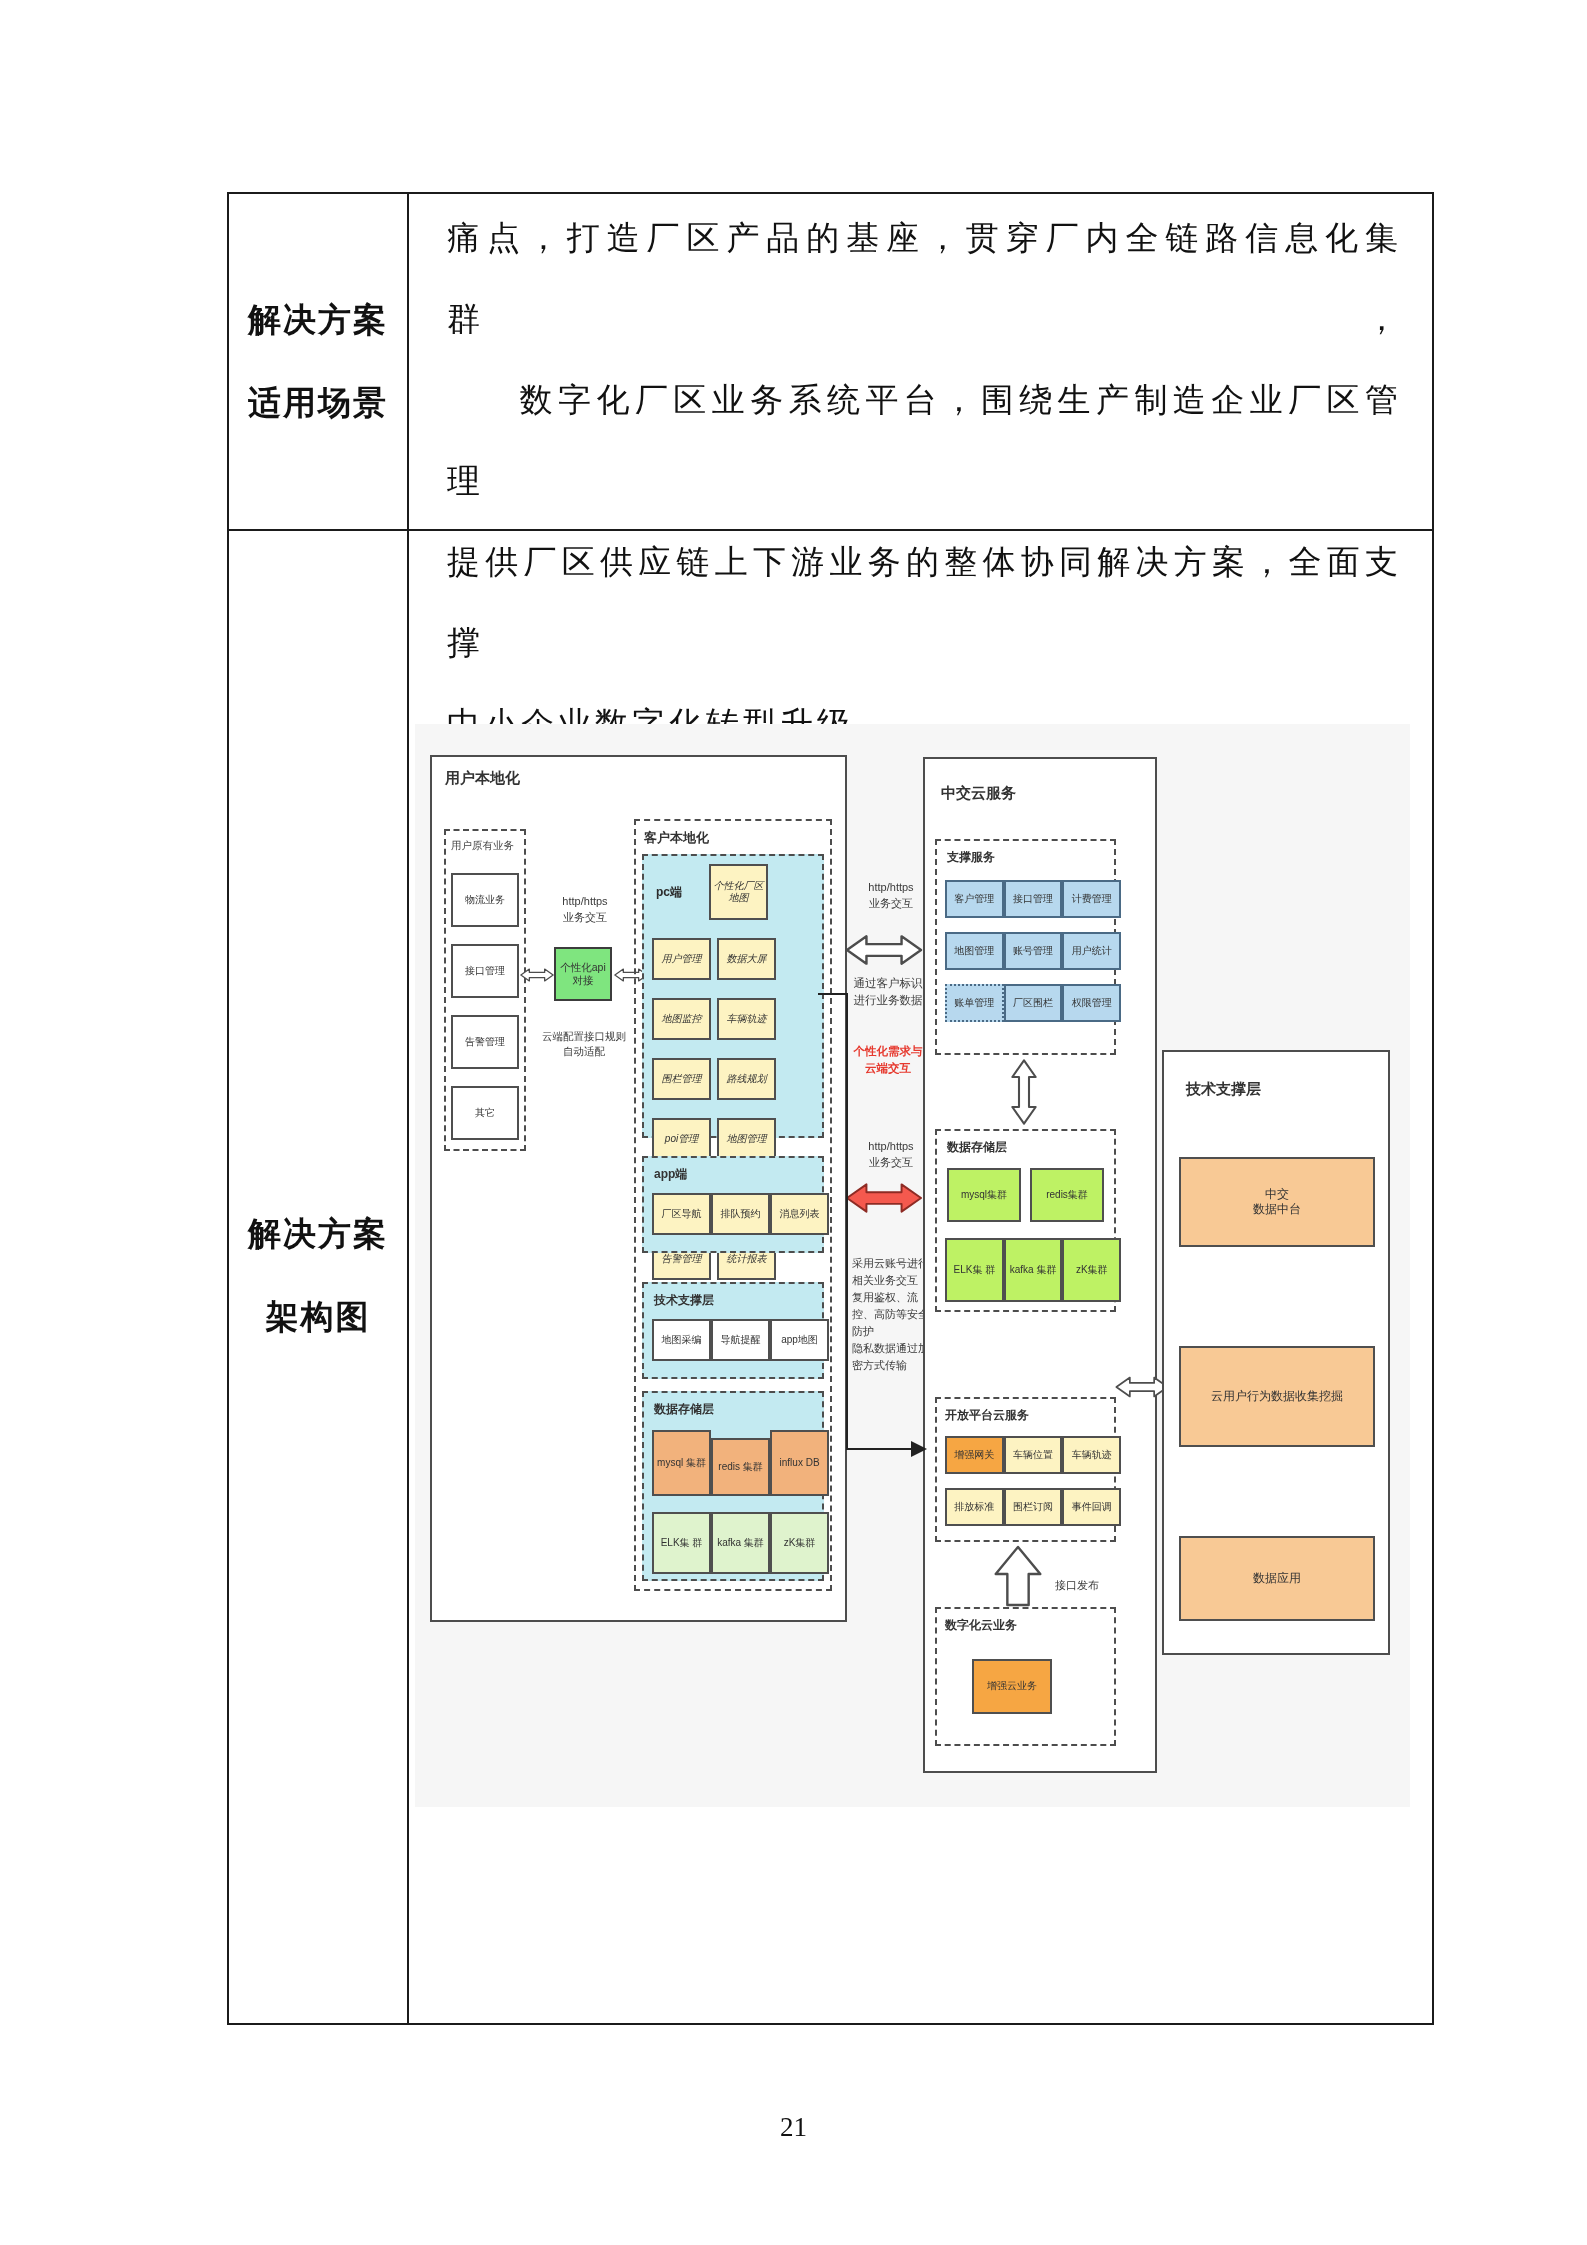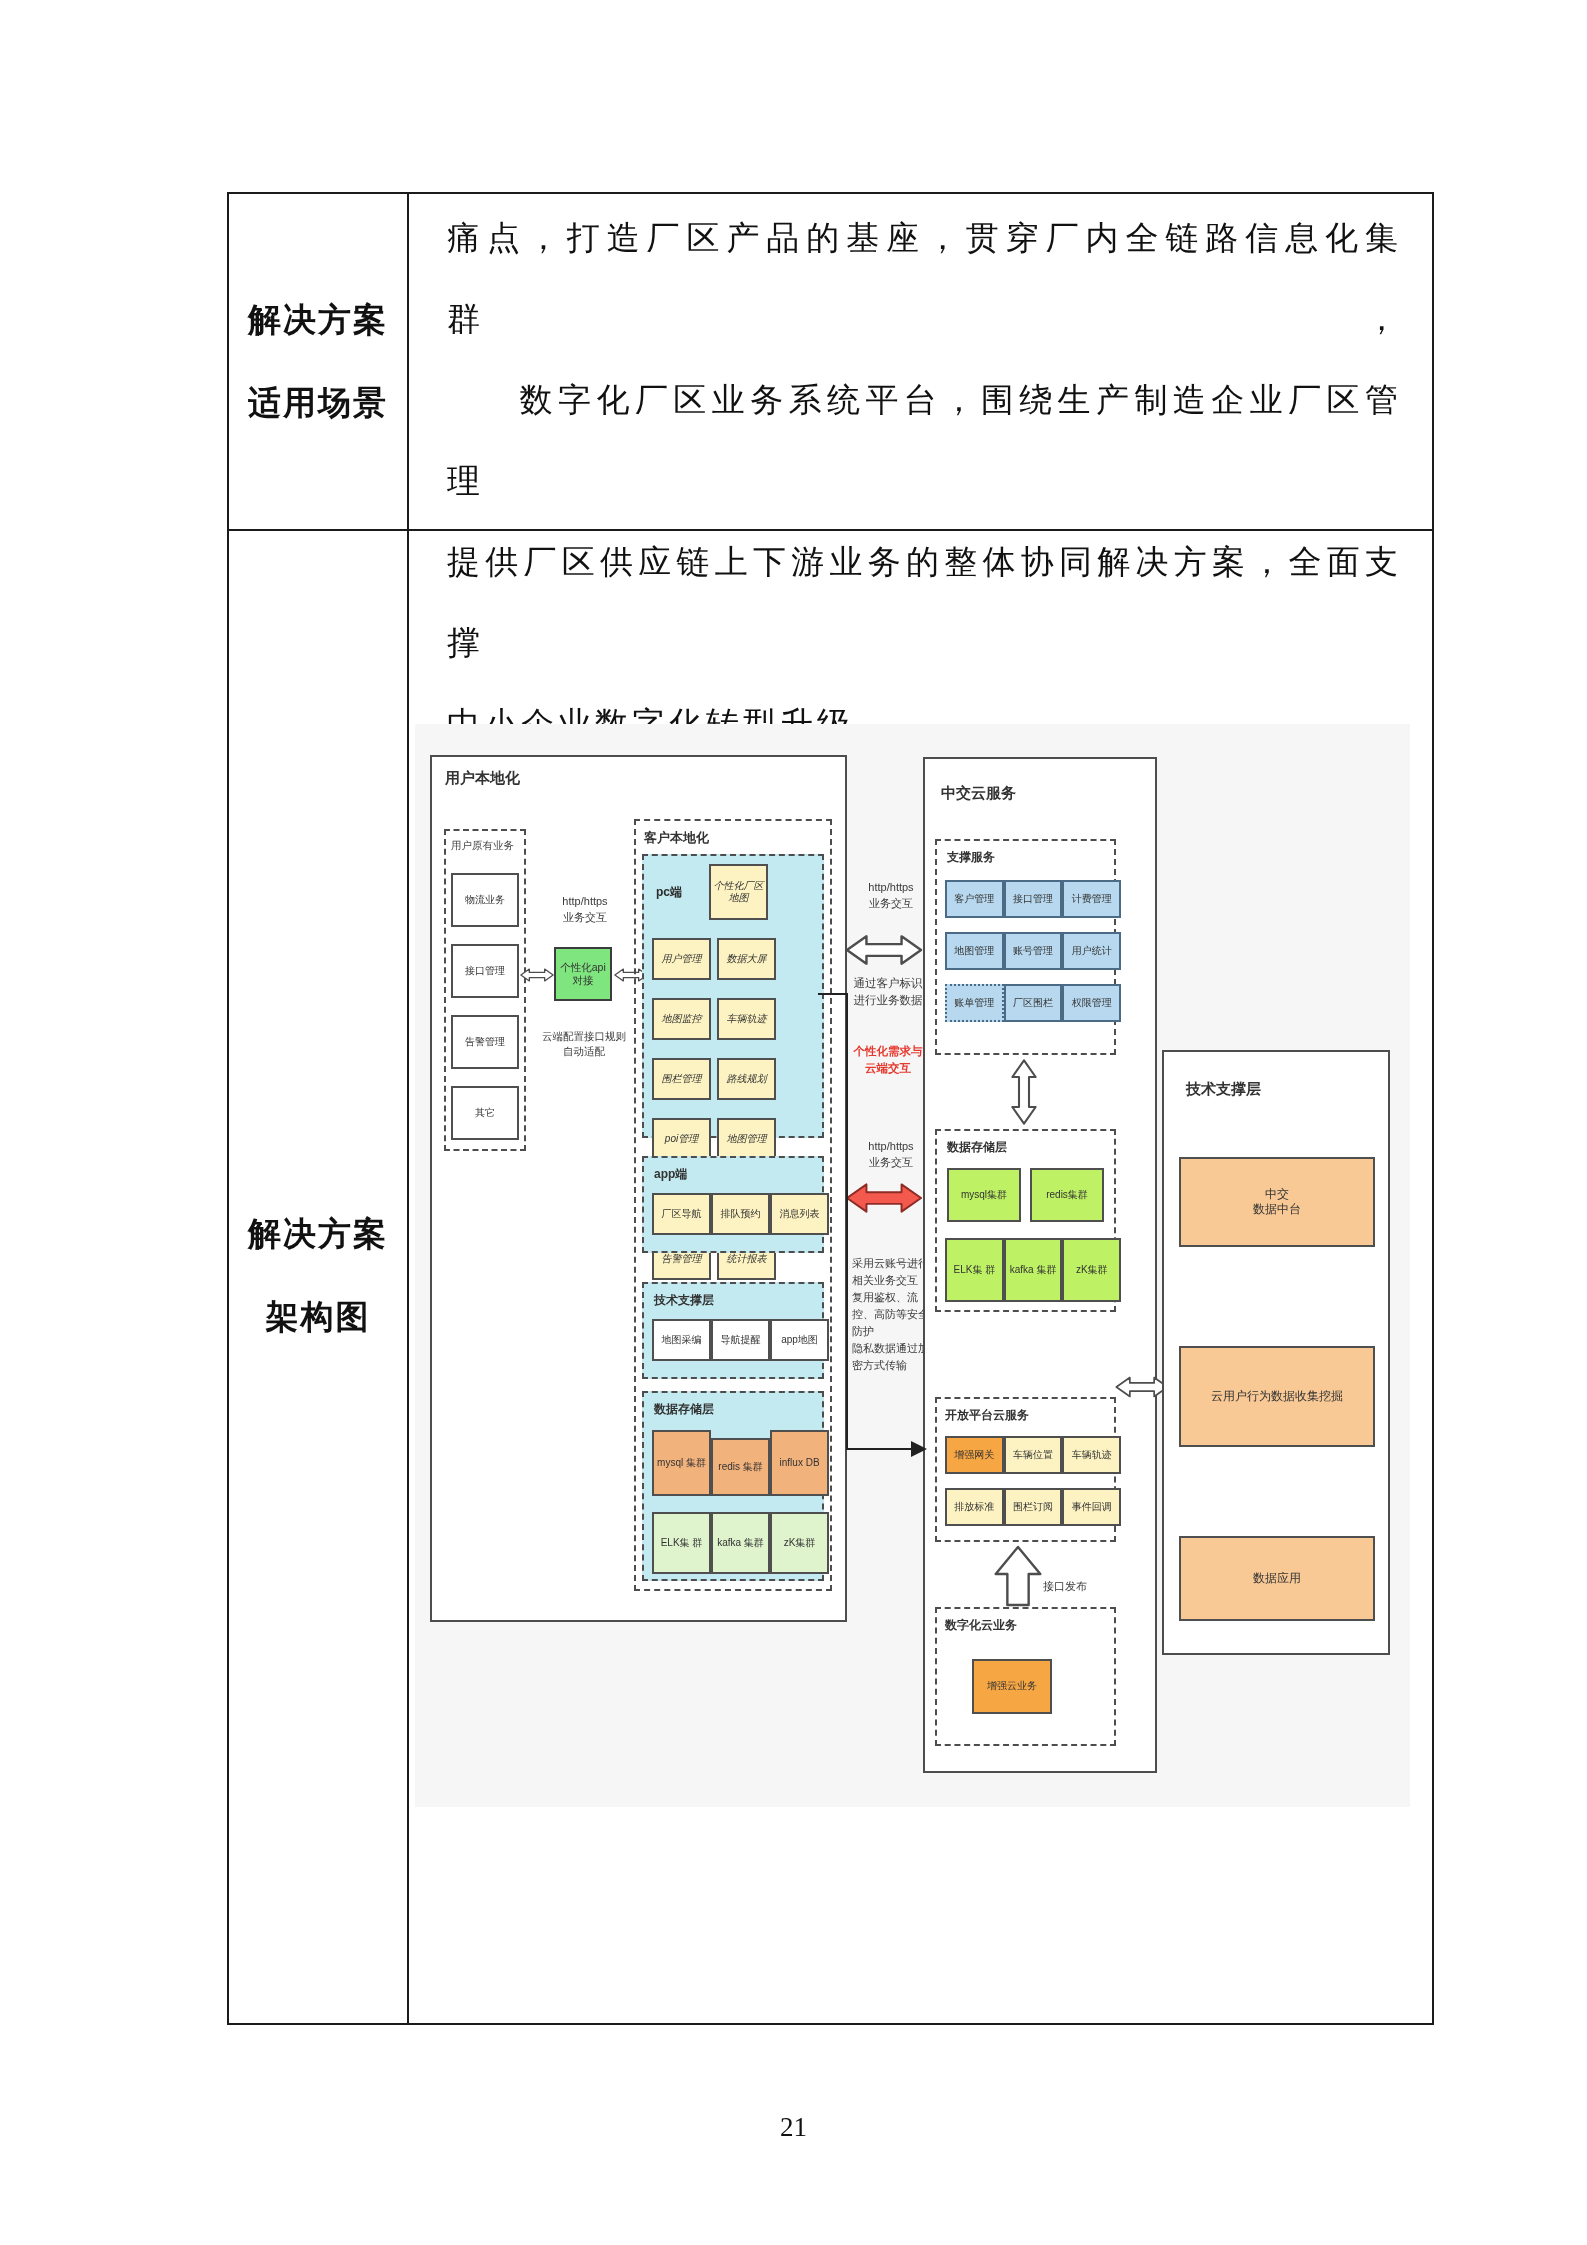--- a/index.html
+++ b/index.html
@@ -240,21 +240,21 @@
             <div class="row3">
               <div class="cellbox yellow" style="min-height:30px;">排放标准</div>
               <div class="cellbox yellow" style="min-height:30px;">围栏订阅</div>
               <div class="cellbox yellow" style="min-height:30px;">事件回调</div>
             </div>
           </div>
 
           <svg class="abs" style="left:68px;top:786px;" width="50" height="62" viewBox="0 0 50 64">
             <polygon points="25,2 48,30 36,30 36,62 14,62 14,30 2,30" fill="#ffffff" stroke="#4d4d4d" stroke-width="2.5" stroke-linejoin="round"></polygon>
           </svg>
-          <div class="abs midtxt" style="left:110px;top:820px;width:60px;">接口发布</div>
+          <div class="abs midtxt" style="left:122px;top:820px;width:60px;font-family:Liberation Mono, monospace;">接口发布</div>
 
           <div class="abs dashdot" style="left:10px;top:848px;width:181px;height:139px;">
             <div class="paneltitle" style="padding:8px 0 0 8px;">数字化云业务</div>
             <div class="cellbox orangestrong abs" style="left:35px;top:50px;width:80px;height:55px;">增强云业务</div>
           </div>
         </div>
 
         <svg class="abs" style="left:700px;top:643px;" width="54" height="40" viewBox="0 0 80 36">
           <polygon points="2,18 22,4 22,12 58,12 58,4 78,18 58,32 58,24 22,24 22,32" fill="#ffffff" stroke="#4d4d4d" stroke-width="2.5" stroke-linejoin="round"></polygon>
         </svg>

